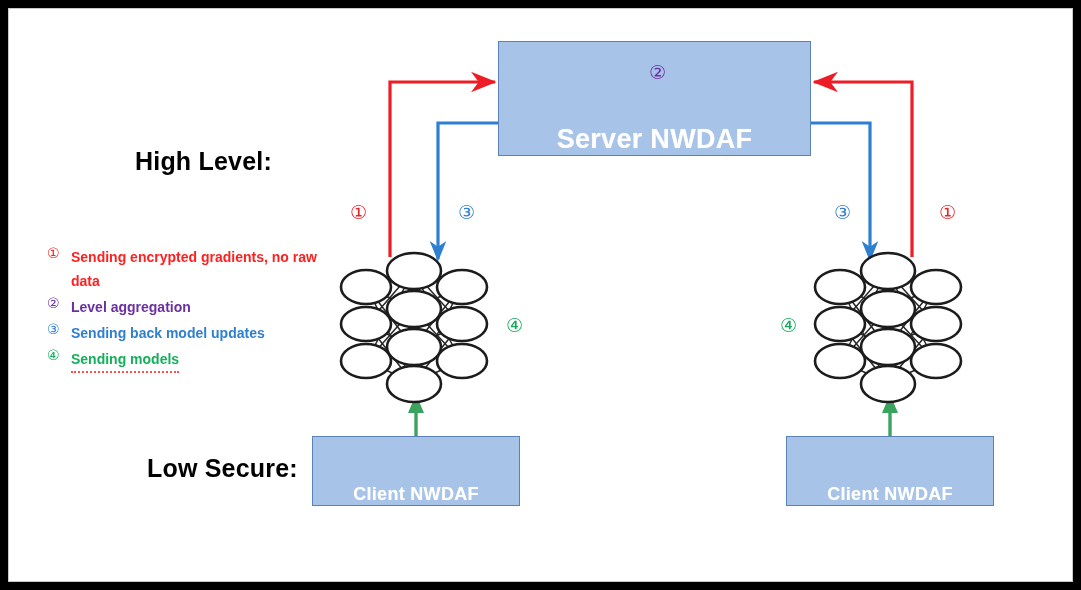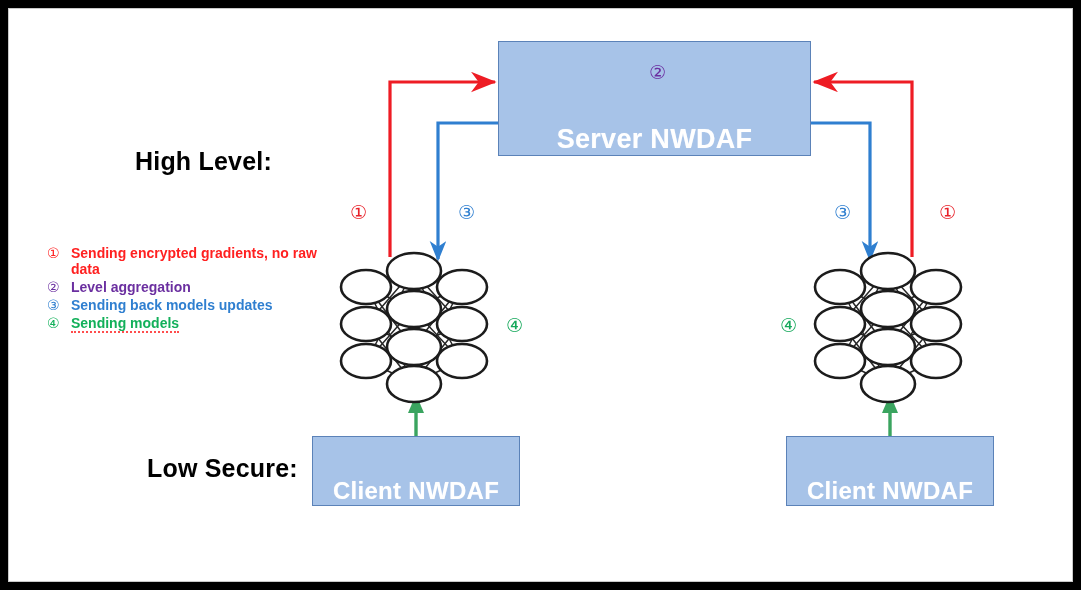--- a/index.html
+++ b/index.html
@@ -12,36 +12,36 @@
           border:1px solid #c9c9c9;overflow:hidden;}
   .node-box{position:absolute;background:#a7c3e8;border:1px solid #5b82b8;
             box-sizing:border-box;display:flex;align-items:flex-end;
             justify-content:center;}
   .node-box span{color:#fff;font-weight:bold;letter-spacing:.3px;
                  text-shadow:0 0 1px rgba(255,255,255,.45);}
   #server-box{left:489px;top:32px;width:313px;height:115px;}
   #server-box span{font-size:27px;margin-top:14px;}
   #client-box-left{left:303px;top:427px;width:208px;height:70px;}
   #client-box-right{left:777px;top:427px;width:208px;height:70px;}
-  #client-box-left span,#client-box-right span{font-size:24px;}
+  #client-box-left span,#client-box-right span{font-size:18px;}
   .level-label{position:absolute;font-size:25px;font-weight:bold;color:#000;
                white-space:nowrap;letter-spacing:.2px;}
   #high-level{left:126px;top:138px;}
   #low-level{left:138px;top:445px;}
   .marker{position:absolute;font-size:19px;line-height:1;font-weight:normal;
           white-space:nowrap;}
   .m-red{color:#e8222a;}
   .m-blue{color:#2f7fd0;}
   .m-green{color:#14a85a;}
   .m-purple{color:#6b2fa0;}
   #legend{position:absolute;left:38px;top:236px;width:270px;}
   .leg-row{display:flex;align-items:flex-start;margin-bottom:2px;}
   .leg-mark{width:24px;flex:0 0 24px;font-size:14px;line-height:16px;
             text-align:left;}
-  .leg-text{font-size:14px;font-weight:bold;line-height:16px;}
+  .leg-text{font-size:14px;font-weight:bold;line-height:24px;}
   .t-red{color:#ff2020;}
   .t-purple{color:#6b2fa0;}
   .t-blue{color:#2f7fd0;}
   .t-green{color:#12b05a;}
   .squiggle{display:inline-block;border-bottom:2px dotted #ff4d4d;
             padding-bottom:0px;}
   svg.layer{position:absolute;left:0;top:0;width:1065px;height:574px;
             pointer-events:none;}
 </style>
 </head>
@@ -162,21 +162,21 @@
     <div class="leg-row">
       <div class="leg-mark t-red">①</div>
       <div class="leg-text t-red">Sending encrypted gradients, no raw data</div>
     </div>
     <div class="leg-row">
       <div class="leg-mark t-purple">②</div>
       <div class="leg-text t-purple">Level aggregation</div>
     </div>
     <div class="leg-row">
       <div class="leg-mark t-blue">③</div>
-      <div class="leg-text t-blue">Sending back models updates</div>
+      <div class="leg-text t-blue">Sending back model updates</div>
     </div>
     <div class="leg-row">
       <div class="leg-mark t-green">④</div>
       <div class="leg-text t-green squiggle">Sending models</div>
     </div>
   </div>
 
  </div>
 </div>
 

